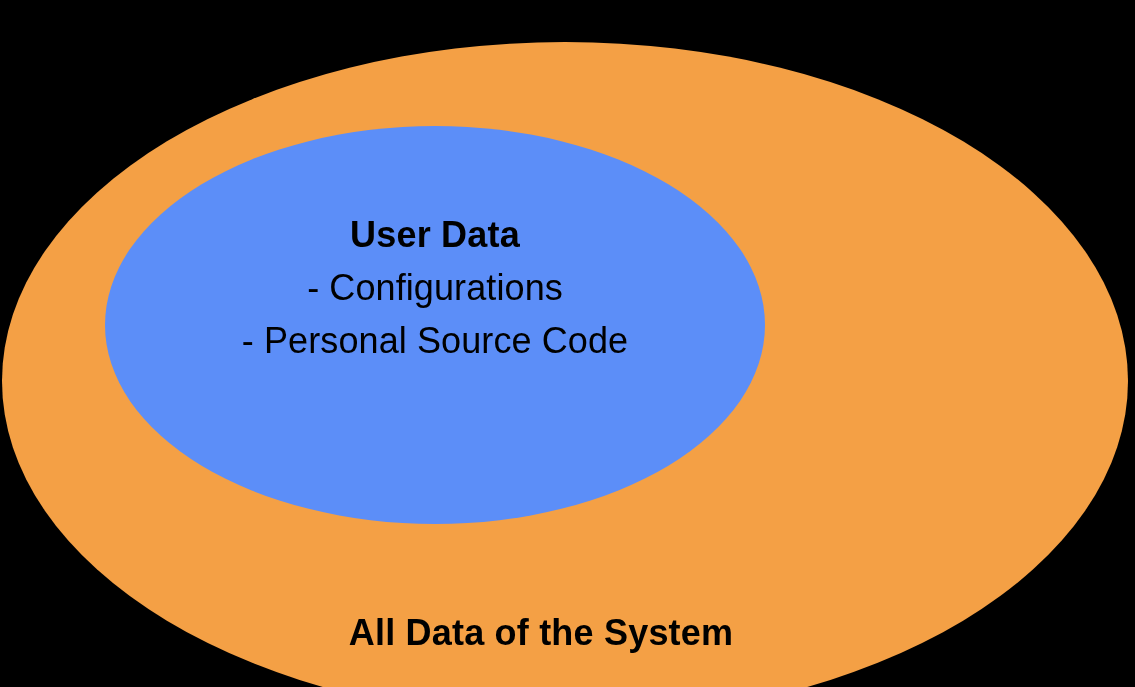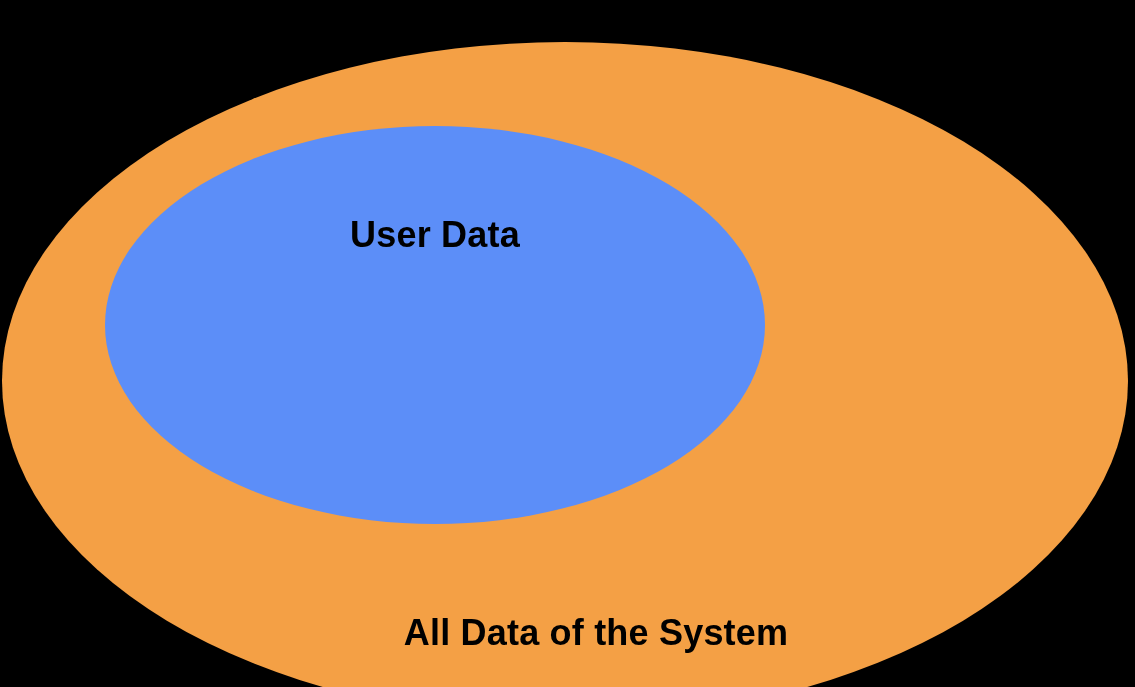--- a/index.html
+++ b/index.html
@@ -59,21 +59,21 @@
     font-size: 36px;
     font-weight: normal;
     letter-spacing: 0.1px;
     margin: 0 0 17px 0;
   }
   #inner-label-group .bullet-line:last-child {
     margin-bottom: 0;
   }
   
   #outer-label {
-    left: 596px;
+    left: 541px;
     top: 576px;
     transform: translateX(-50%);
     font-size: 36px;
     font-weight: bold;
     letter-spacing: 0.2px;
   }
 </style>
 </head>
 <body style="background: rgb(0, 0, 0);">
 
@@ -81,19 +81,21 @@
 
   <svg id="diagram-svg" viewBox="0 0 1135 687" xmlns="http://www.w3.org/2000/svg">
     <ellipse id="outer-ellipse" cx="565" cy="342" rx="563" ry="339" fill="#F4A045"></ellipse>
     <ellipse id="inner-ellipse" cx="435" cy="286" rx="330" ry="199" fill="#5C8EF8"></ellipse>
   </svg>
 
   <div class="text-layer">
 
     <div class="label-block" id="inner-label-group">
       <div class="heading">User Data</div>
+      <div class="bullet-line">- Configurations</div>
+      <div class="bullet-line">- Personal Source Code</div>
     </div>
 
     <div class="label-block" id="outer-label">All Data of the System</div>
 
   </div>
 
 </div>
 
 </body></html>

